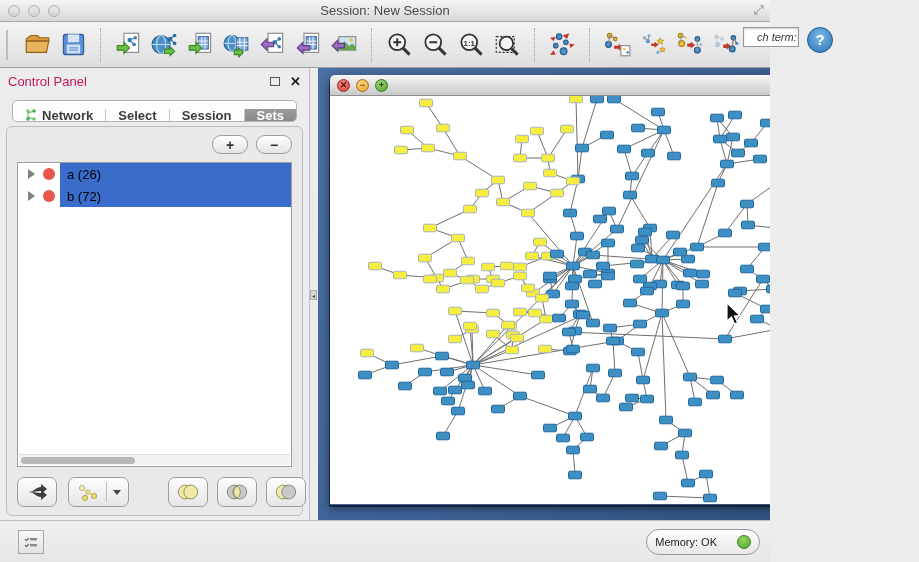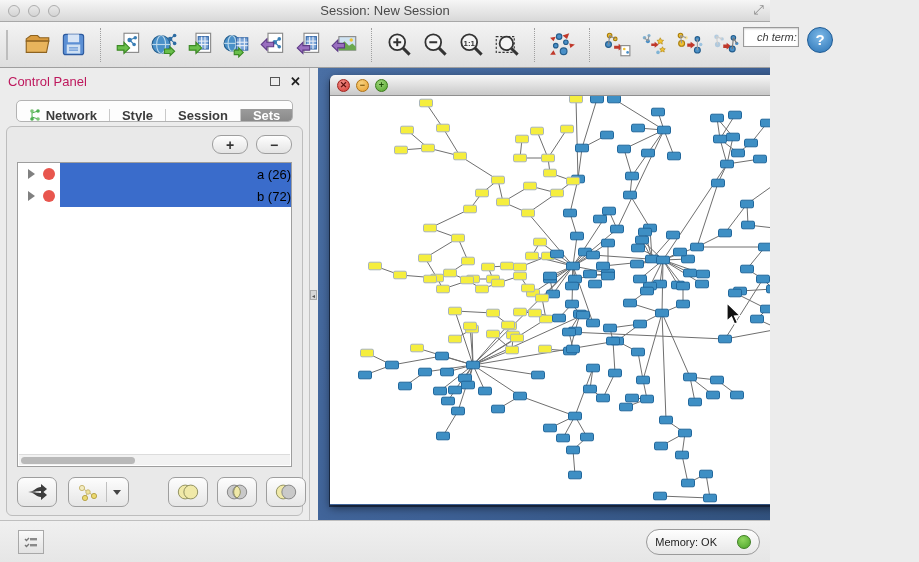--- a/index.html
+++ b/index.html
@@ -45,21 +45,21 @@
   .tab-net-icon { width:12px; height:14px; }
   .cp-body { flex:1; margin:2px 6px 4px 6px; border:1px solid #bdbdbd; border-radius:6px; background:#e9e9e9;
     display:flex; flex-direction:column; padding:8px 10px; min-height:0; }
   .addrem-row { display:flex; justify-content:flex-end; gap:8px; margin-bottom:8px; }
   .pill-btn { width:36px; height:19px; border:1px solid #9e9e9e; border-radius:9px; background:linear-gradient(#fefefe,#e4e4e4);
     font-size:14px; font-weight:bold; color:#333; display:flex; align-items:center; justify-content:center; line-height:0; }
   .sets-list { flex:1; background:#fff; border:1px solid #9e9e9e; display:flex; flex-direction:column; min-height:0; position:relative; }
   .set-row { height:22px; display:flex; align-items:center; font-size:13px; color:#000; }
   .row-caret { width:0; height:0; border-left:7px solid #808080; border-top:5px solid transparent; border-bottom:5px solid transparent; margin:0 8px 0 10px; }
   .row-dot { width:12px; height:12px; border-radius:50%; background:#e8564e; margin-right:5px; }
-  .row-label-wrap { flex:1; height:22px; display:flex; align-items:center; padding-left:18px;justify-content:flex-end; }
+  .row-label-wrap { flex:1; height:22px; display:flex; align-items:center; padding-left:7px; }
   .set-row.selected .row-label-wrap { background:#3a6ccb; }
   .hscroll { position:absolute; left:1px; right:1px; bottom:1px; height:11px; background:#f2f2f2; border-top:1px solid #dcdcdc; }
   .hscroll-thumb { position:absolute; left:2px; top:2px; width:42%; height:7px; border-radius:4px; background:#b9b9b9; }
   .cp-actions { display:flex; align-items:center; margin-top:10px; gap:11px; }
   .act-btn { height:30px; border:1px solid #9e9e9e; border-radius:7px; background:linear-gradient(#fdfdfd,#e6e6e6);
     display:flex; align-items:center; justify-content:center; padding:0 7px; }
   .act-btn svg { width:24px; height:20px; }
   .split-extra { display:flex; align-items:center; }
   .split-div { width:1px; height:20px; background:#c0c0c0; margin:0 6px; }
   .dd-caret { width:0; height:0; border-top:5px solid #444; border-left:4px solid transparent; border-right:4px solid transparent; }
@@ -350,21 +350,21 @@
                 <line x1="3" y1="5" x2="9" y2="3" stroke="#4caf50"></line>
                 <line x1="3" y1="9" x2="9" y2="11" stroke="#4caf50"></line>
               <circle cx="3" cy="3" r="1.8" fill="#7cc576"></circle>
                 <circle cx="9" cy="3" r="1.8" fill="#4caf50"></circle>
               <circle cx="3" cy="11" r="1.8" fill="#4caf50"></circle>
                 <circle cx="9" cy="11" r="1.8" fill="#7cc576"></circle>
             </svg>
             <span>Network</span>
           </div>
           <div class="tab">
-            <span>Style</span>
+            <span>Select</span>
           </div>
           <div class="tab">
             <span>Session</span>
           </div>
           <div class="tab active">
             <span>Sets</span>
           </div>
         </div>
       </div>
 

